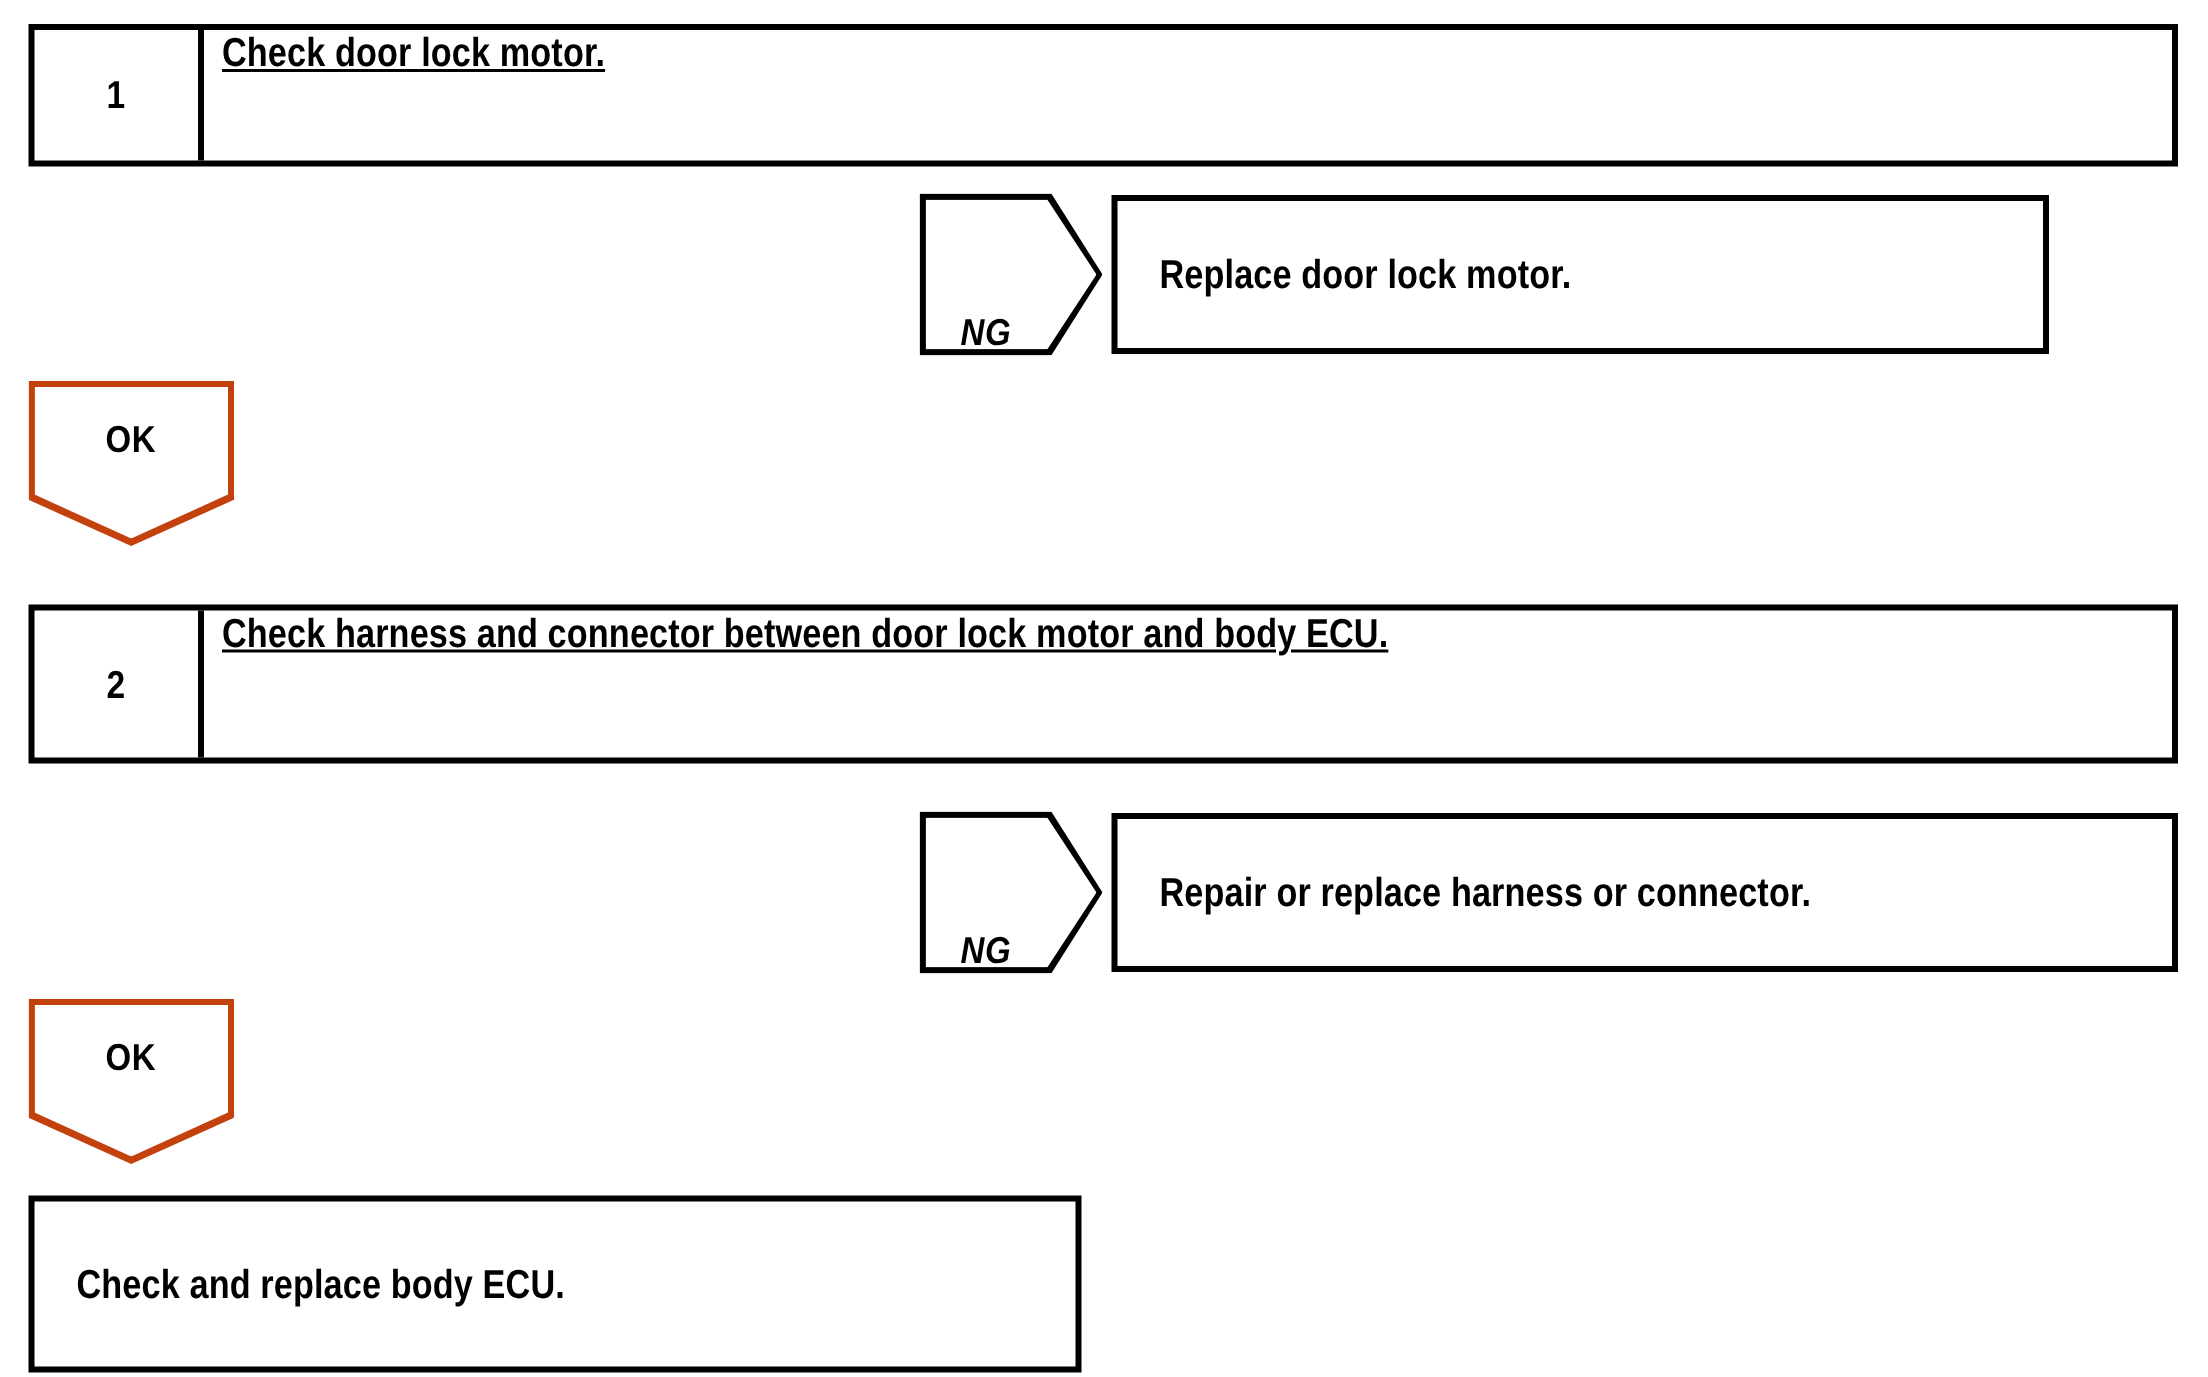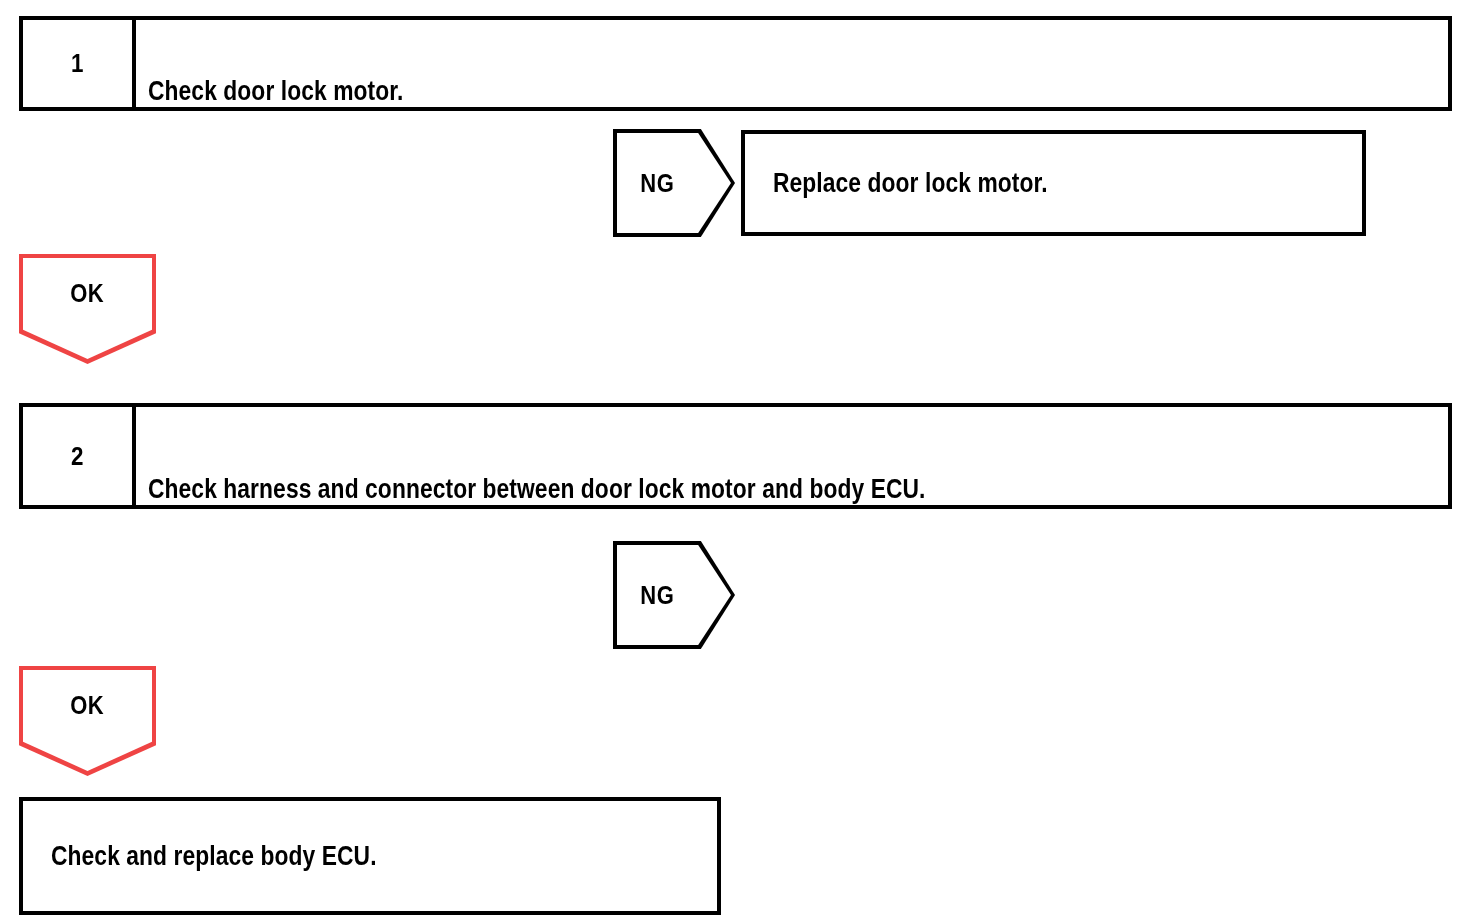--- a/index.html
+++ b/index.html
@@ -59,21 +59,22 @@
   }
 
   
   .step-text {
     position: absolute;
     left: 125px;
     right: 8px;
     top: 0;
     bottom: 0;
     display: flex;
-    align-items: flex-end;
+    align-items: flex-start;
+    text-decoration: underline;
   }
   .step-text span,
   .plain-text span {
     font-size: 27px;
     font-weight: bold;
     color: #000000;
     white-space: nowrap;
     transform: scaleX(0.845);
     transform-origin: left center;
     letter-spacing: 0.1px;
@@ -104,34 +105,35 @@
     -webkit-clip-path: polygon(0% 0%, 71.2% 0%, 100% 50%, 71.2% 100%, 0% 100%);
     clip-path: polygon(0% 0%, 71.2% 0%, 100% 50%, 71.2% 100%, 0% 100%);
   }
   .arrow-right .lbl {
     position: absolute;
     left: 0;
     top: 0;
     width: 72%;
     height: 100%;
     display: flex;
-    align-items: center;
+    align-items: flex-end;
     justify-content: center;
+    font-style: italic;
   }
   .arrow-right .lbl span {
     font-size: 25px;
     font-weight: bold;
     color: #000000;
     transform: scaleX(0.88);
     letter-spacing: 0.5px;
   }
 
   
   .arrow-down {
-    background: #ef4444;
+    background: #c2410c;
     -webkit-clip-path: polygon(0% 0%, 100% 0%, 100% 72%, 50% 100%, 0% 72%);
     clip-path: polygon(0% 0%, 100% 0%, 100% 72%, 50% 100%, 0% 72%);
   }
   .arrow-down .fill {
     position: absolute;
     left: 4px;
     top: 4px;
     right: 4px;
     bottom: 5px;
     background: #ffffff;
@@ -205,20 +207,27 @@
     </div>
   </div>
 
   <div class="node arrow-right" style="left:613px; top:541px; width:122px; height:108px;">
     <div class="fill"></div>
     <div class="lbl">
       <span>NG</span>
     </div>
   </div>
 
+  <div class="node box" style="left:741px; top:542px; width:711px; height:106px;">
+    <div class="box-inner">
+      <div class="plain-text">
+        <span>Repair or replace harness or connector.</span>
+      </div>
+    </div>
+  </div>
 
   <div class="node arrow-down" style="left:19px; top:666px; width:137px; height:110px;">
     <div class="fill"></div>
     <div class="lbl">
       <span>OK</span>
     </div>
   </div>
 
   <div class="node box" style="left:19px; top:797px; width:702px; height:118px;">
     <div class="box-inner">

